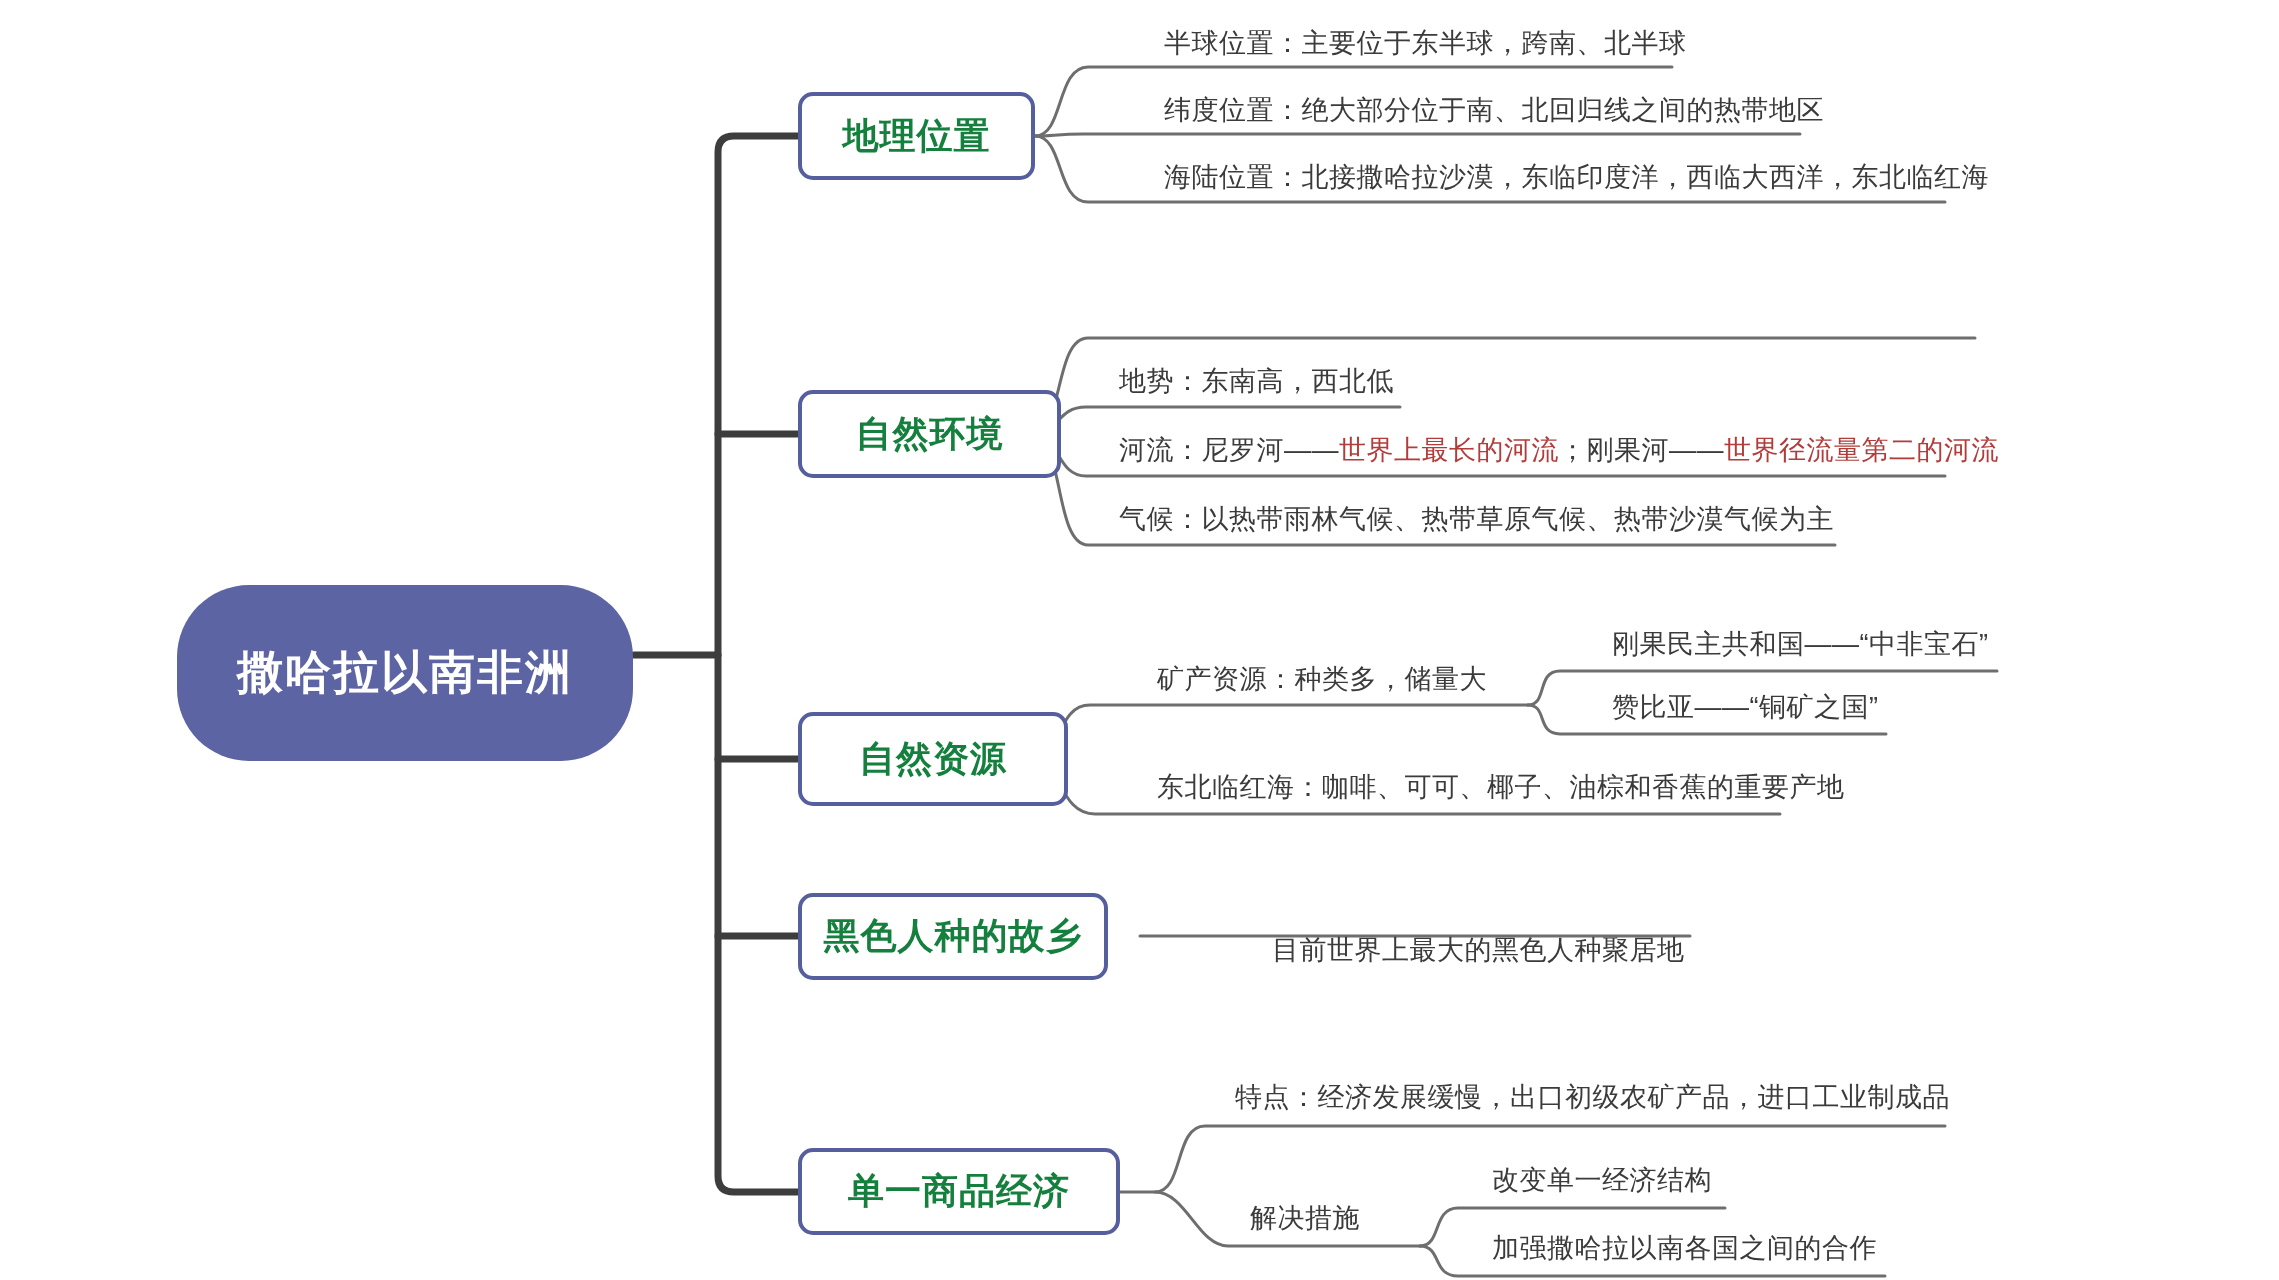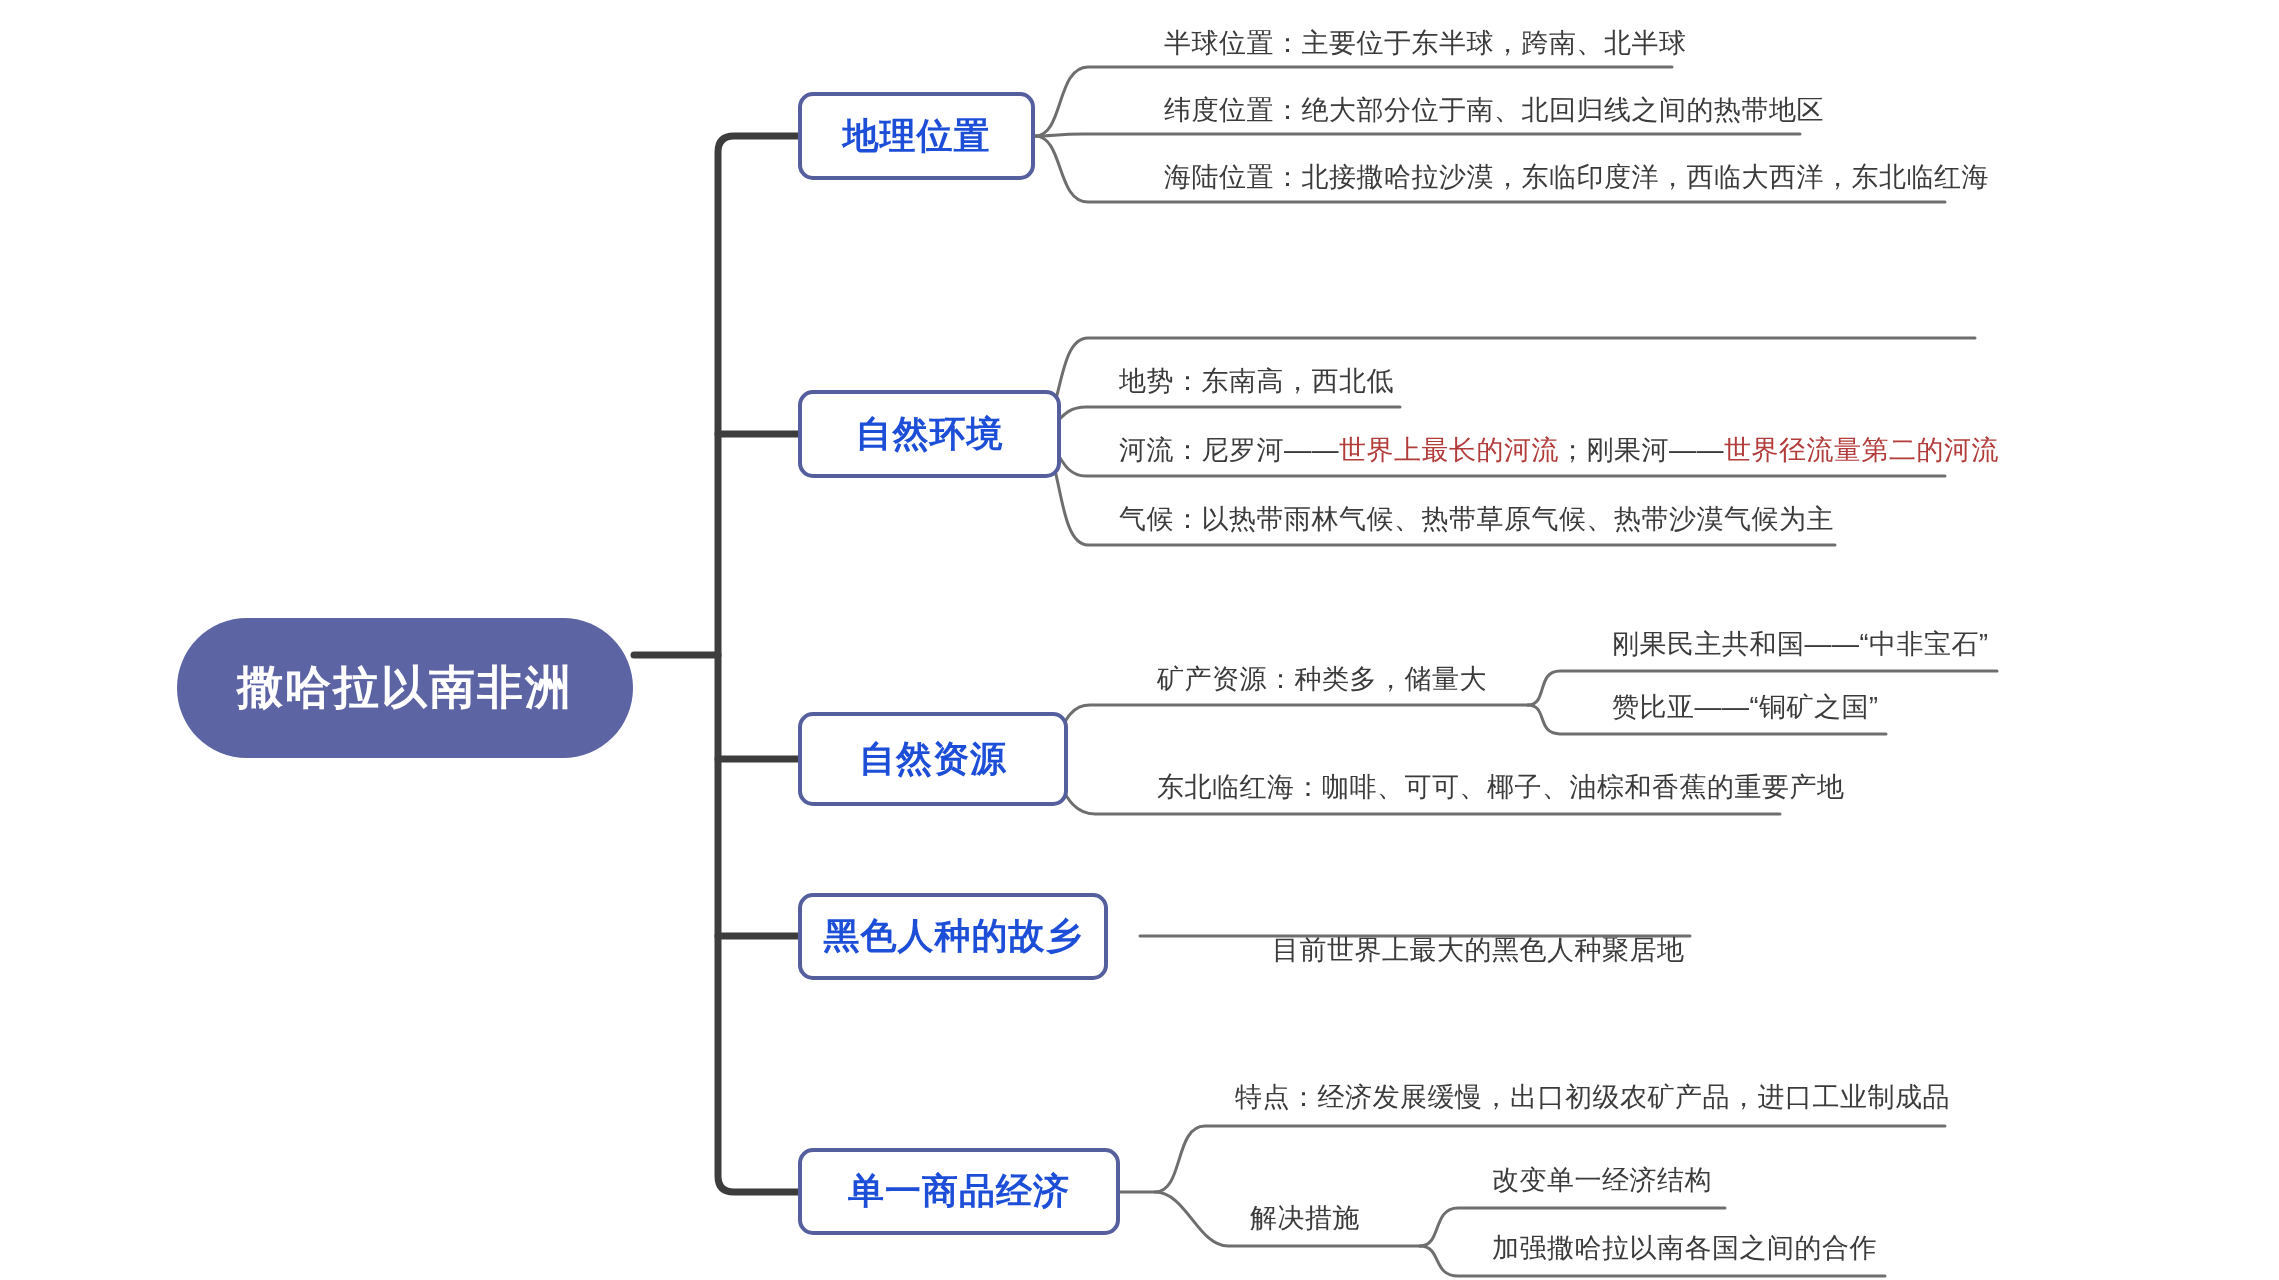--- a/index.html
+++ b/index.html
@@ -15,21 +15,21 @@
   .root{
     background:var(--accent,#5c64a4);
     color:#ffffff;
     border-radius:72px;
     font-size:46px;font-weight:bold;letter-spacing:2px;
   }
   .branch-box{
     background:#ffffff;
     border:4px solid var(--accent-border,#565f9e);
     border-radius:15px;
-    font-size:36px;font-weight:bold;color:#1d4ed8;letter-spacing:1px;
+    font-size:36px;font-weight:bold;color:#15803d;letter-spacing:1px;
   }
   .leaf{position:absolute;z-index:2;transform:translateY(-50%);}
   .leaf-text{
     font-size:27px;color:var(--leaf,#3b3b3b);
     white-space:nowrap;letter-spacing:0.5px;
   }
   .leaf-text .red{color:var(--red,#b43a3a);}
 </style>
 </head>
 <body>
@@ -64,21 +64,21 @@
 
       <path d="M1140,936 H1690"></path>
 
       <path d="M1110,1192 H1155 C1184,1192 1174,1126 1205,1126 H1945"></path>
       <path d="M1155,1192 C1186,1192 1198,1246 1228,1246 H1420"></path>
       <path d="M1420,1246 C1442,1246 1432,1208 1458,1208 H1725"></path>
       <path d="M1420,1246 C1442,1246 1432,1276 1458,1276 H1885"></path>
     </g>
   </svg>
 
-  <div class="node root" style="left:177px;top:618px;width:456px;height:140px;">
+  <div class="node root" style="left:177px;top:585px;width:456px;height:176px;">
     <span>撒哈拉以南非洲</span>
   </div>
 
   <div class="node branch-box" style="left:798px;top:92px;width:237px;height:88px;">
     <span>地理位置</span>
   </div>
   <div class="node branch-box" style="left:798px;top:390px;width:263px;height:88px;">
     <span>自然环境</span>
   </div>
   <div class="node branch-box" style="left:798px;top:712px;width:270px;height:94px;">

